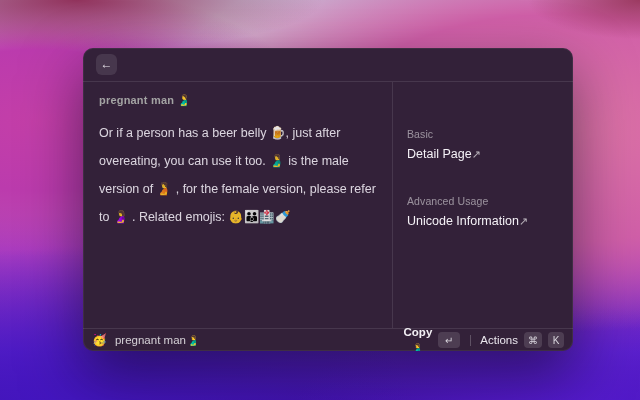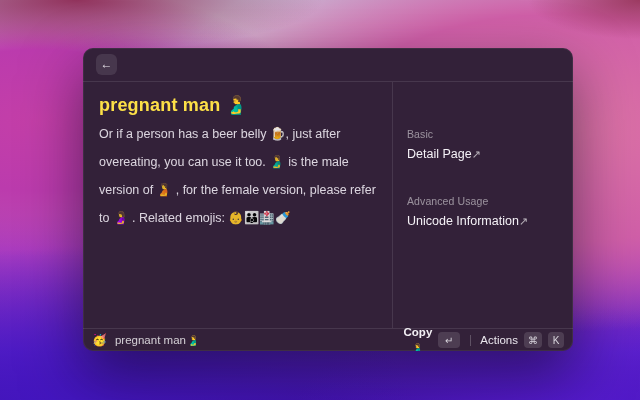--- a/index.html
+++ b/index.html
@@ -50,25 +50,25 @@
     cursor: pointer; display: flex; align-items: center; justify-content: center;
     font-family: "Liberation Sans", sans-serif;
   }
 
   .win-body { flex: 1; display: flex; min-height: 0; }
 
   .content {
     flex: 1; padding: 10px 16px 0 16px; min-width: 0;
   }
   .page-title {
-    font-size: 18px; font-weight: 700; color: #fde047;
+    font-size: 11px; font-weight: 700; color: #a3a3a3;
     letter-spacing: 0.2px; margin-top: 2px;
   }
   .description {
-    margin-top: 4px;
+    margin-top: 12px;
     font-size: 12.5px; line-height: 28px;
     color: rgba(243,238,246,0.88);
     max-width: 292px;
   }
 
   .meta {
     flex: 0 0 181px; width: 181px;
     border-left: 1px solid rgba(255,255,255,0.1);
     padding: 12px 14px;
   }

